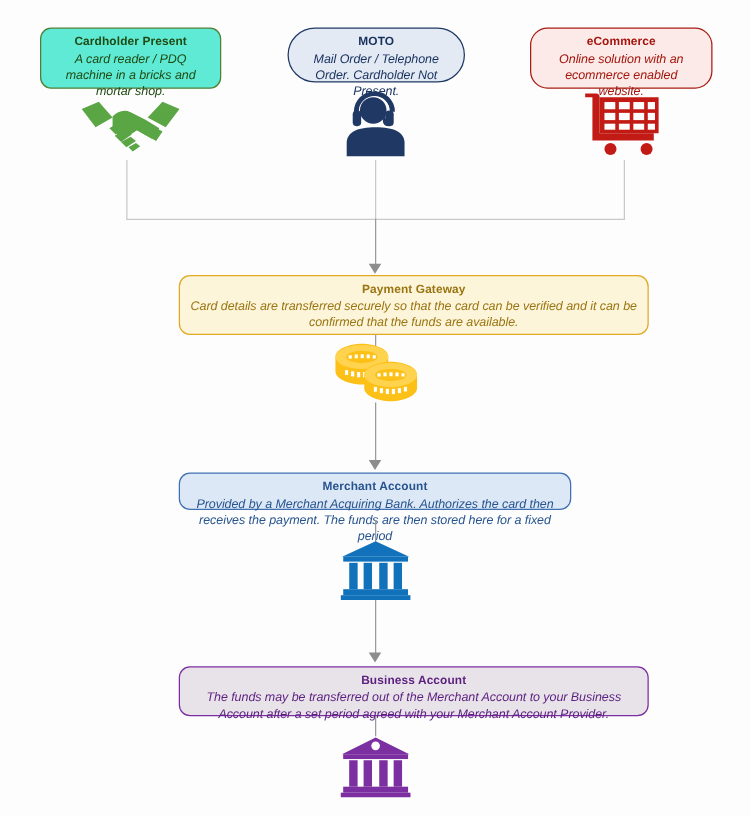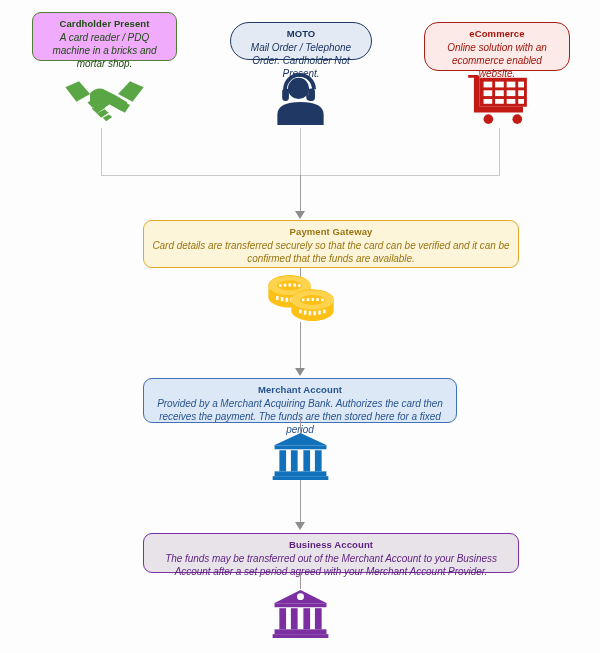--- a/index.html
+++ b/index.html
@@ -42,47 +42,47 @@
   }
   .box .desc {
     font-size: 10px;
     display: block;
     letter-spacing: -.05px;
     font-style: italic;
   }
 
   
   .box-cardholder {
-    left: 32px; top: 12px; width: 145px; height: 49px;
-    background: #f0abfc;
+    left: 32px; top: 22px; width: 145px; height: 49px;
+    background: #5eead4;
     border-color: #4f7f34;
     color: #1f4a12;
   }
   .box-moto {
-    left: 230px; top: 22px; width: 142px; height: 38px;
+    left: 230px; top: 22px; width: 142px; height: 44px;
     background: #e4eaf3;
     border-color: #1f3864;
     color: #16305e;
     border-radius: 23px;
   }
   .box-ecommerce {
     left: 424px; top: 22px; width: 146px; height: 49px;
     background: #fbeae7;
     border-color: #a81d15;
     color: #a4150d;
     border-radius: 14px;
   }
   .box-gateway {
     left: 143px; top: 220px; width: 376px; height: 48px;
     background: #fdf5d9;
     border-color: #dfaa25;
     color: #9a7512;
   }
   .box-merchant {
-    left: 143px; top: 378px; width: 314px; height: 45px;
+    left: 143px; top: 378px; width: 314px; height: 30px;
     background: #dde8f6;
     border-color: #3f6fb5;
     color: #27548f;
   }
   .box-business {
     left: 143px; top: 533px; width: 376px; height: 40px;
     background: #e7e3e8;
     border-color: #7b2fa0;
     color: #5c1f80;
   }

